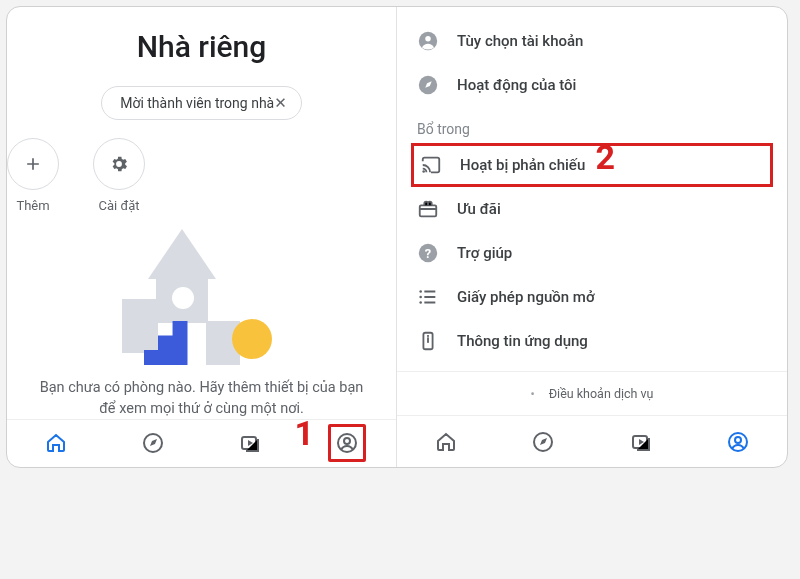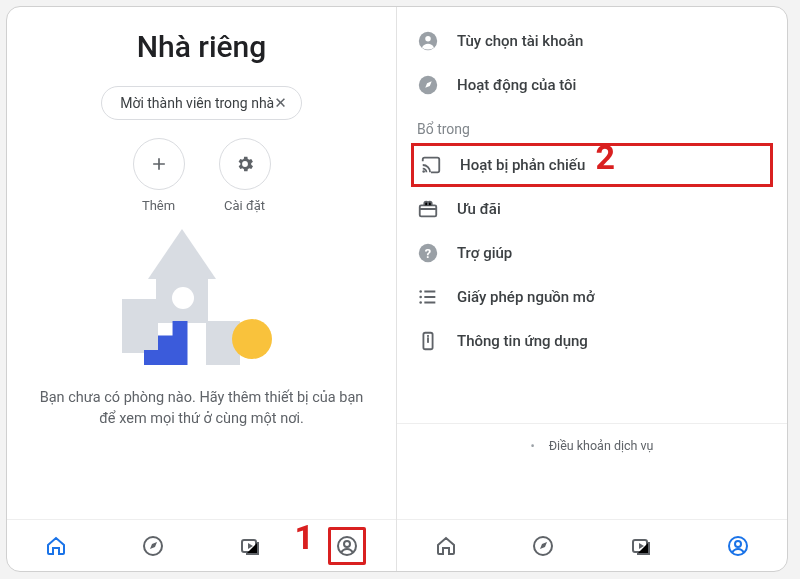--- a/index.html
+++ b/index.html
@@ -9,21 +9,21 @@
     background: #f3f3f3;
     width: 800px;
     height: 579px;
     overflow: hidden;
   }
   .frame {
     background: #fff;
     border: 1px solid #d0d0d0;
     border-radius: 14px;
     margin: 6px 12px 6px 6px;
-    height: 566px;
+    height: 462px;
     display: flex;
   }
   .col {
     flex: 1 1 50%;
     position: relative;
     display: flex;
     flex-direction: column;
   }
   .col-left { border-right: 1px solid #e2e2e2; }
   .title {
@@ -40,21 +40,20 @@
     border-radius: 22px;
     padding: 8px 14px 8px 18px;
     font-size: 14px;
     color: #3c4043;
     display: flex;
     align-items: center;
   }
   .chip-x { font-size: 15px; color: #5f6368; line-height: 1; }
   .actions-row {
     display: flex;
-    justify-content: center;
     gap: 34px;
     margin-top: 18px;
   }
   .action {
     display: flex;
     flex-direction: column;
     align-items: center;
     gap: 8px;
   }
   .circle-btn {

